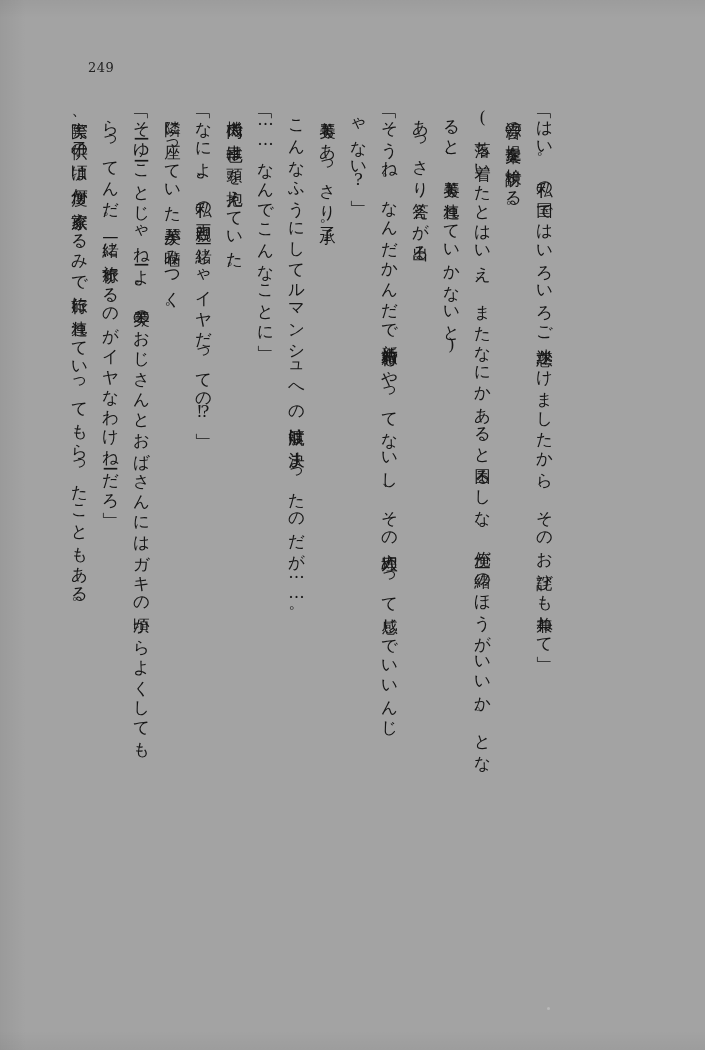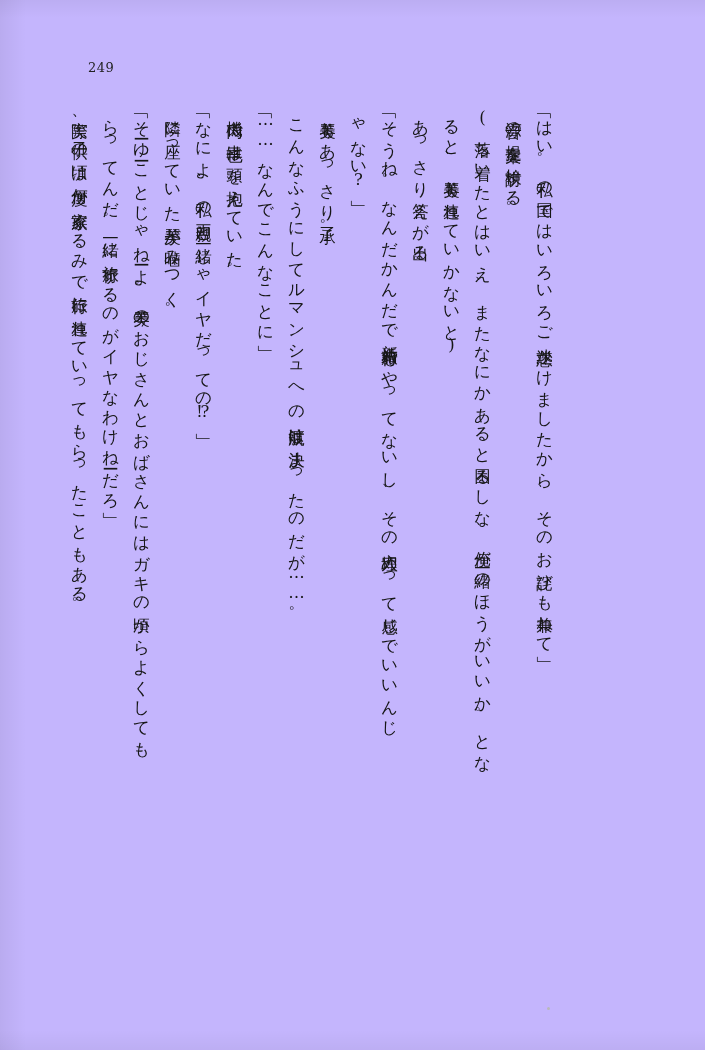--- a/index.html
+++ b/index.html
@@ -12,21 +12,21 @@
     height: 1050px;
     font-family: "DejaVu Serif", "Liberation Serif", serif;
     color: #1a1a1a;
     position: relative;
     overflow: hidden;
   }
 
   #page {
     position: absolute;
     inset: 0;
-    background: #c4b5fd;
+    background: #a3a3a3;
   }
 
   
   #page-number {
     position: absolute;
     top: 60px;
     left: 88px;
     font-size: 13px;
     letter-spacing: 0.5px;
     color: #222;

